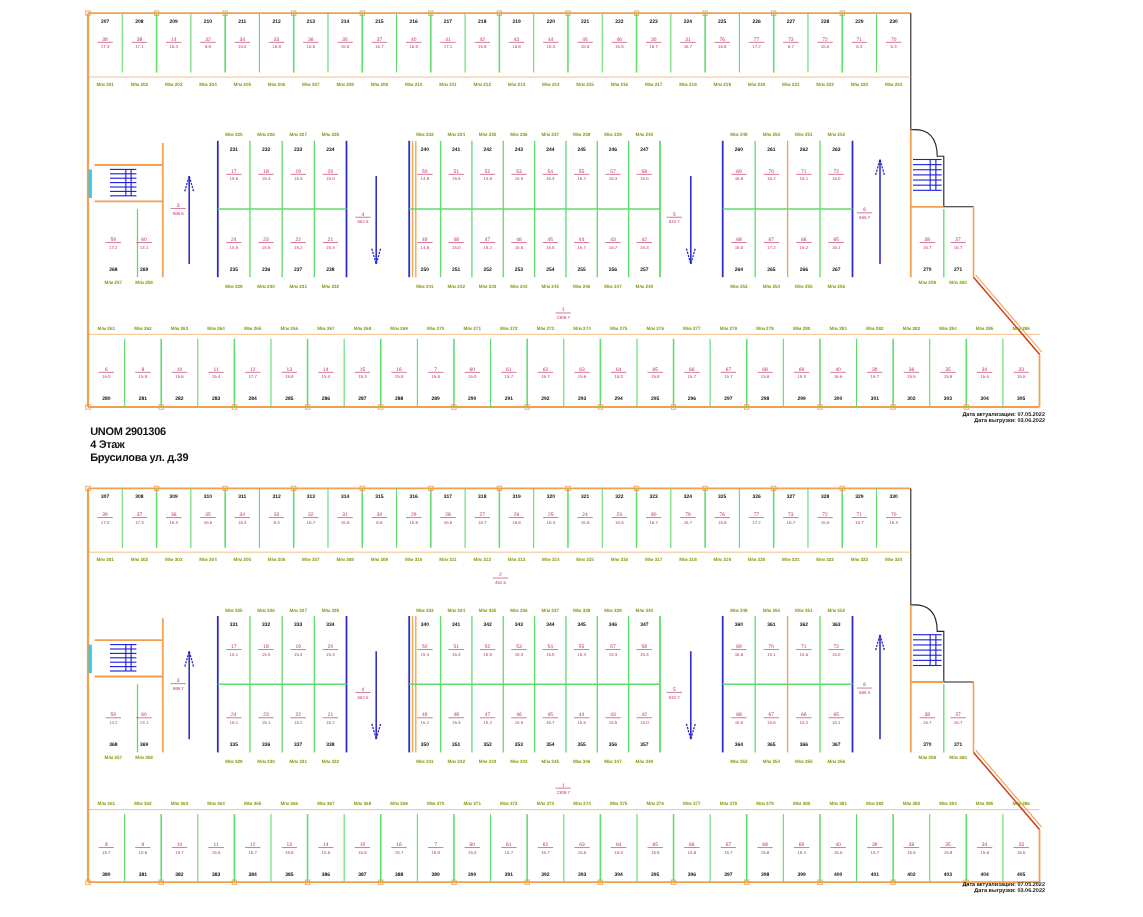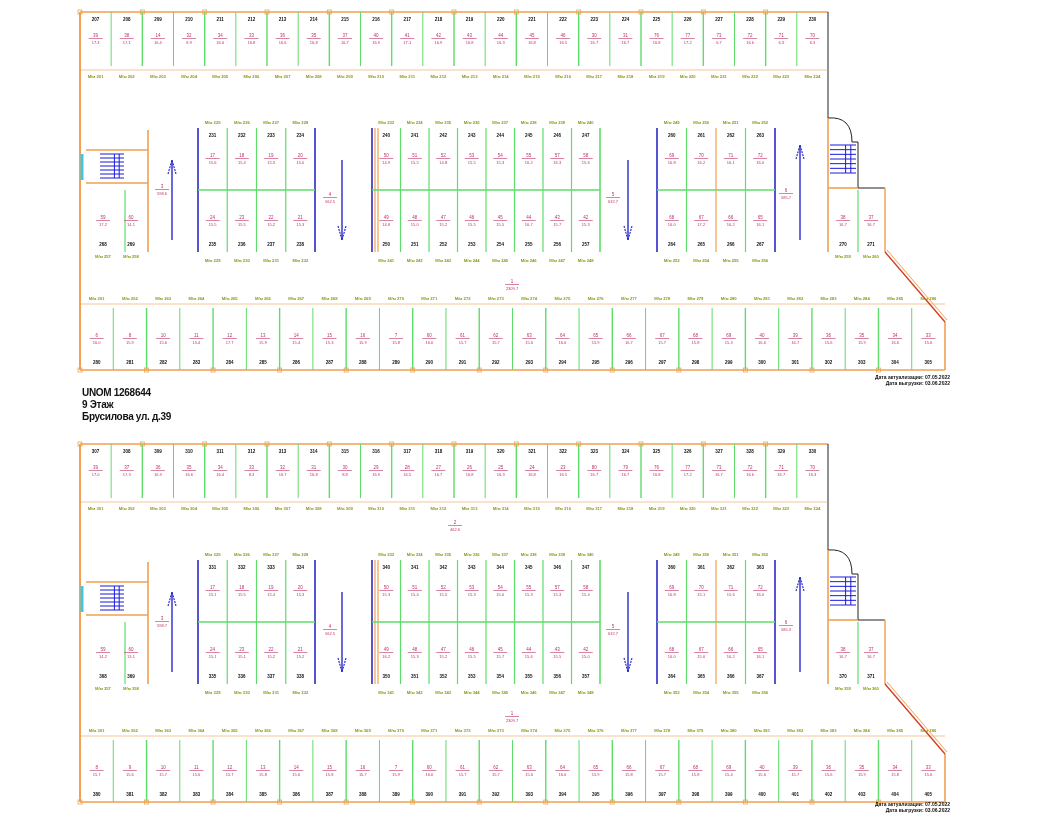--- a/index.html
+++ b/index.html
@@ -601,22 +601,22 @@
     <text x="613" y="203" font-size="4" text-anchor="middle" fill="#c0306a">632.7</text>
     <text x="786" y="192" font-size="4.5" text-anchor="middle" fill="#c0306a">6</text>
     <line x1="779" y1="193.5" x2="793" y2="193.5" stroke="#c0306a" stroke-width="0.6"></line>
     <text x="786" y="199" font-size="4" text-anchor="middle" fill="#c0306a">585.7</text>
     <text x="512" y="283" font-size="4.5" text-anchor="middle" fill="#c0306a">1</text>
     <line x1="505" y1="284.5" x2="519" y2="284.5" stroke="#c0306a" stroke-width="0.6"></line>
     <text x="512" y="290" font-size="4" text-anchor="middle" fill="#c0306a">2309.7</text>
   </svg>
 
 <div class="info">
-  <div>UNOM 1268644</div>
-  <div>9 Этаж</div>
+  <div>UNOM 2901306</div>
+  <div>4 Этаж</div>
   <div>Брусилова ул. д.39</div>
 </div>
 
 <div class="footer" id="footer-top">
   <div>Дата актуализации: 07.05.2022</div>
   <div>Дата выгрузки: 03.06.2022</div>
 </div>
 
 <svg id="plan-bottom" class="plan" viewBox="0 0 1039 400" xmlns="http://www.w3.org/2000/svg">
     <line x1="80" y1="12" x2="80" y2="370" stroke="#f0a050" stroke-width="2"></line>

